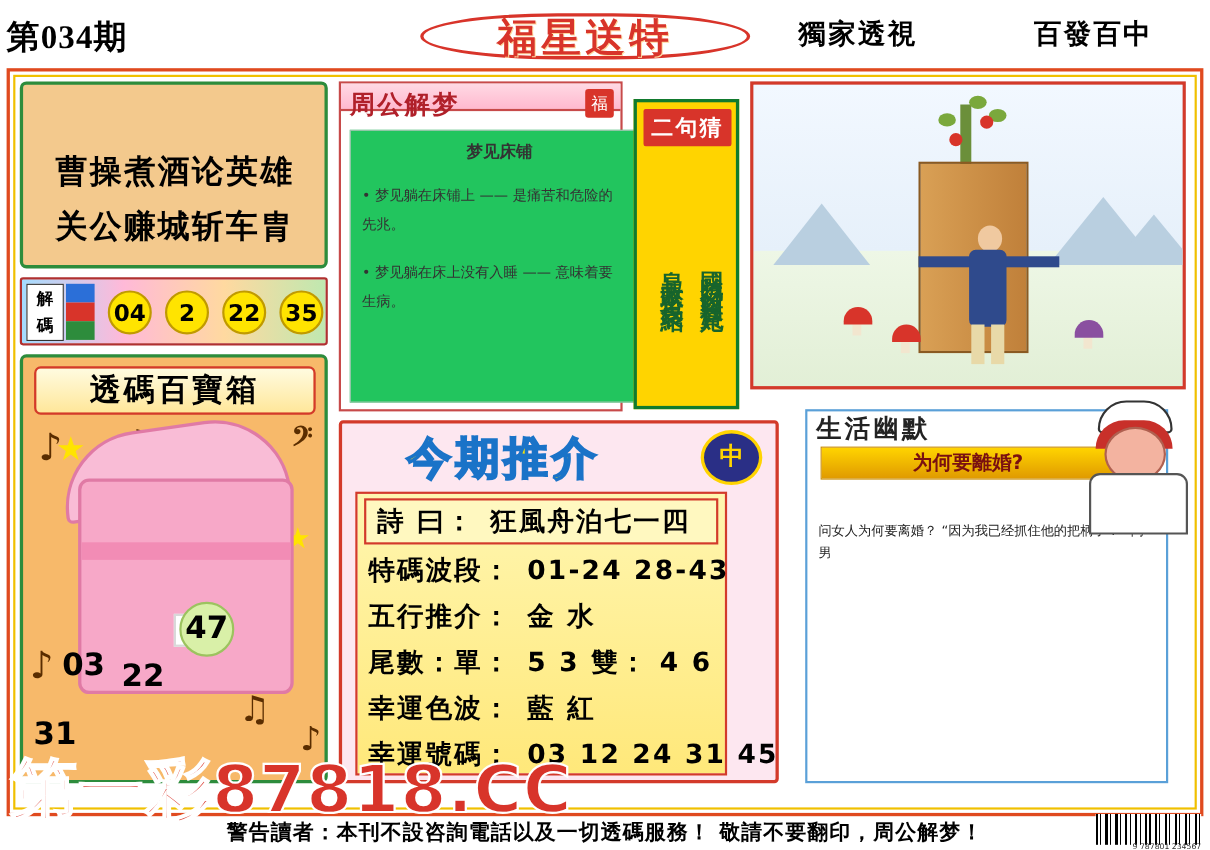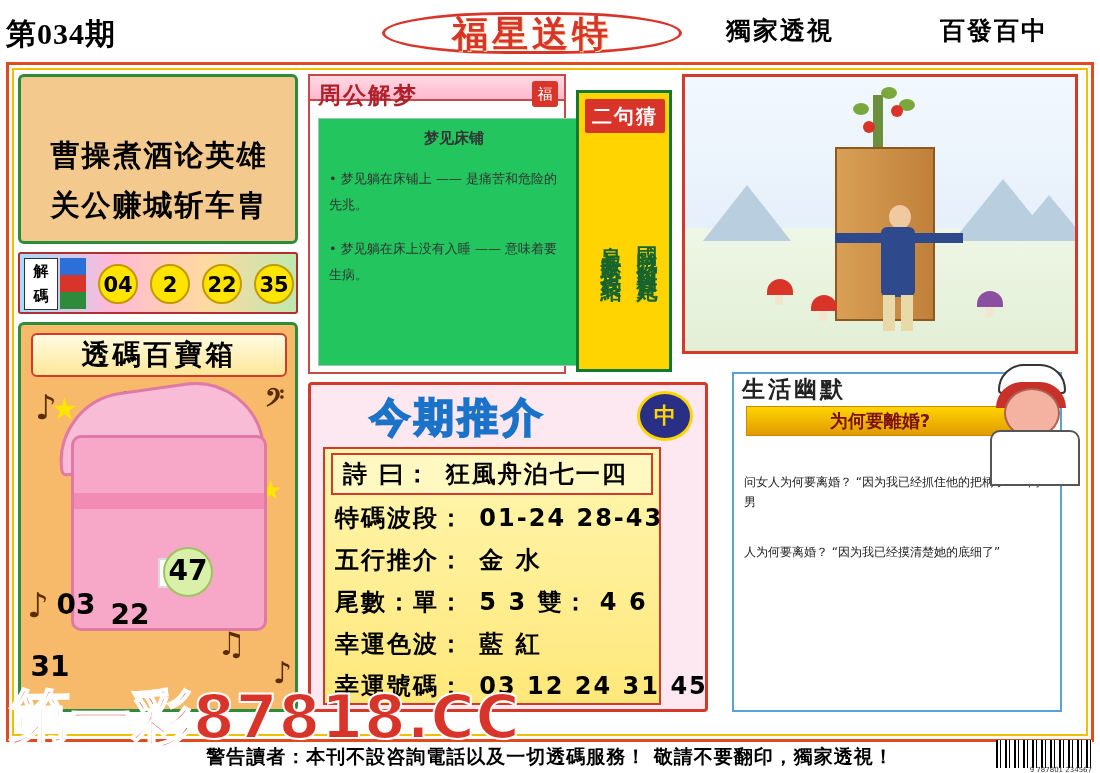--- a/index.html
+++ b/index.html
@@ -462,26 +462,25 @@
     <div class="mush-stem" style="left:300px;top:228px;"></div>
     <div class="mush" style="left:292px;top:214px;background:#8a4fa0;"></div>
     <div class="mush-stem" style="left:134px;top:232px;"></div>
     <div class="mush" style="left:126px;top:218px;background:#d8342a;"></div>
   </div>
 
   <div class="box-humor"></div>
   <div class="humor-title">生活幽默</div>
   <div class="humor-banner">为何要離婚?</div>
   <div class="humor-p humor-p1">问女人为何要离婚？ “因为我已经抓住他的把柄了！” 问男</div>
-  <div class="humor-p humor-p2">人为何要离婚？ “因为我已经摸清楚她的底细了”</div>
   <div class="chef">
     <div class="chef-hat"></div>
     <div class="chef-hair"></div>
     <div class="chef-face"></div>
     <div class="chef-body"></div>
   </div>
 
   <div class="watermark">第一彩87818.CC</div>
-  <div class="footer">警告讀者：本刊不設咨詢電話以及一切透碼服務！ 敬請不要翻印，獨家透視！</div>
+  <div class="footer">警告讀者：本刊不設咨詢電話以及一切透碼服務！ 敬請不要翻印，周公解梦！</div>
   <div class="barcode"></div>
   <div class="barcode-num">9 787801 234567</div>
 
 </div>
 
 </body></html>

